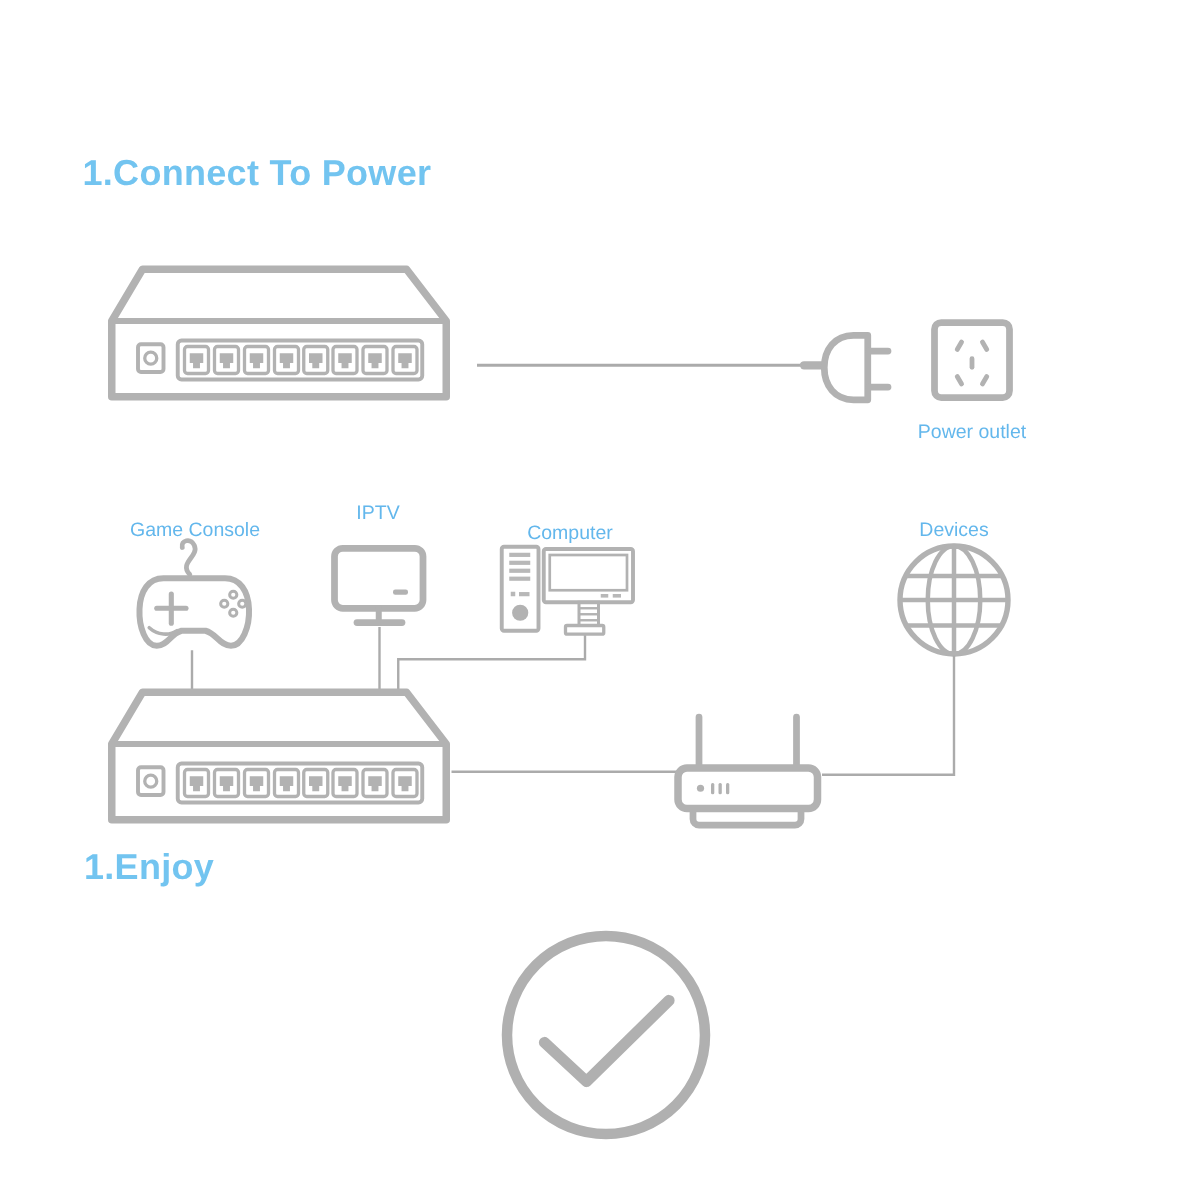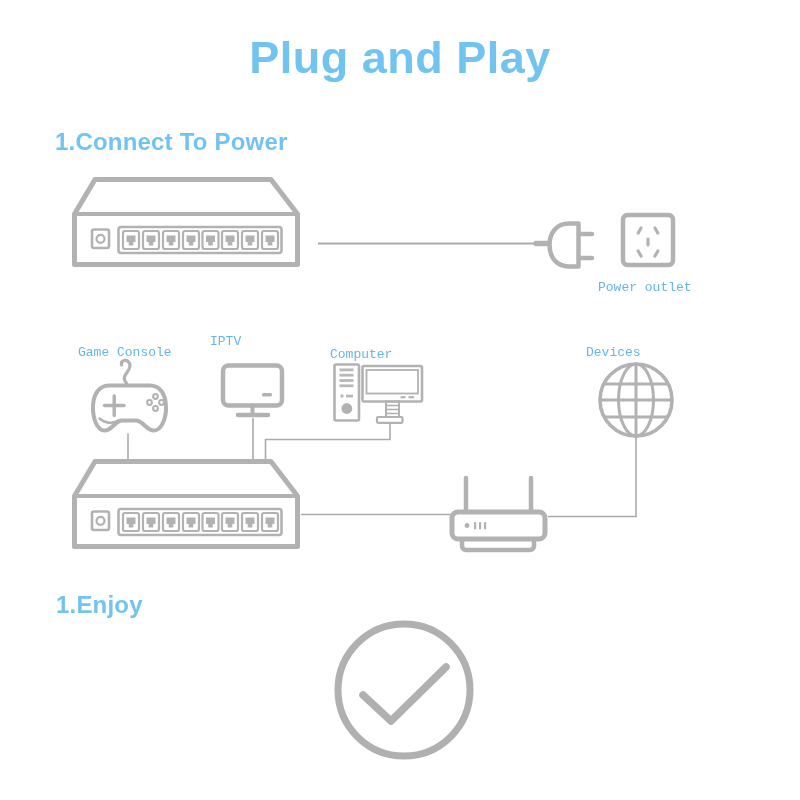--- a/index.html
+++ b/index.html
@@ -6,28 +6,28 @@
   .canvas{
     position:relative;width:800px;height:800px;background:var(--bg,#fff);
     font-family:"Liberation Sans",sans-serif;overflow:hidden;
   }
   .title{
     position:absolute;top:32px;left:0;width:100%;text-align:center;
     font-size:45px;font-weight:bold;color:var(--accent,#72c4f0);letter-spacing:.5px;
   }
   .heading{
     position:absolute;font-size:24px;font-weight:bold;color:var(--accent,#72c4f0);
-    white-space:nowrap;letter-spacing:.2px;margin-top:26px;
+    white-space:nowrap;letter-spacing:.2px;
   }
   .h1{left:55px;top:102px;}
   .h2{left:58px;top:316px;}
   .h3{left:56px;top:565px;}
   .lbl{
     position:absolute;font-size:13px;color:var(--label,#63b7ec);
-    text-align:left;white-space:nowrap;font-family:Liberation Mono, monospace;
+    text-align:center;white-space:nowrap;
   }
   .lbl-game{left:78px;top:345px;width:104px;}
   .lbl-iptv{left:210px;top:334px;width:84px;}
   .lbl-computer{left:330px;top:347px;width:100px;}
   .lbl-internet{left:586px;top:345px;width:100px;}
   .lbl-outlet{left:598px;top:280px;width:100px;}
   svg.overlay{position:absolute;left:0;top:0;width:800px;height:800px;}
 </style>
 </head>
 <body>
@@ -173,21 +173,20 @@
         <rect x="484" y="522" width="2.2" height="7.5" rx="1"></rect>
       </g>
     </g>
 
     <g stroke="#b0b0b0" fill="none" stroke-linecap="round" stroke-linejoin="round">
       <circle cx="404" cy="690" r="66" stroke-width="7"></circle>
       <path d="M 363 695 L 391 721 L 446 667" stroke-width="7.5"></path>
     </g>
   </svg>
 
-  <div class="title">Plug and Play</div>
 
   <div class="heading h1">1.Connect To Power</div>
   <div class="heading h3">1.Enjoy</div>
 
   <div class="lbl lbl-outlet">Power outlet</div>
   <div class="lbl lbl-game">Game Console</div>
   <div class="lbl lbl-iptv">IPTV</div>
   <div class="lbl lbl-computer">Computer</div>
   <div class="lbl lbl-internet">Devices</div>
 

